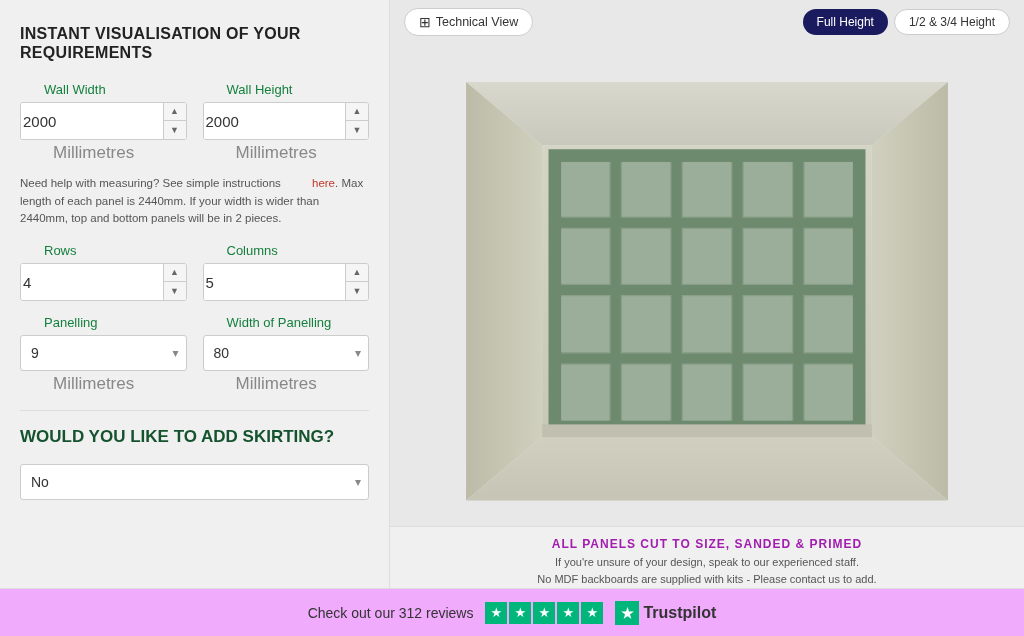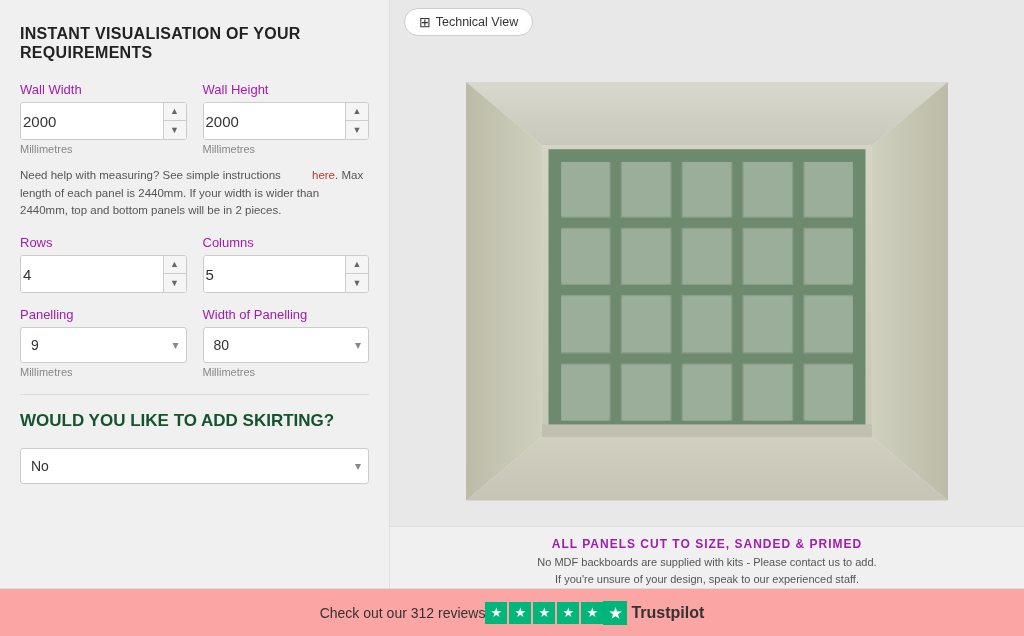--- a/index.html
+++ b/index.html
@@ -44,22 +44,23 @@
       gap: 16px;
       margin-bottom: 4px;
     }
 
     .field-group {
       flex: 1;
     }
 
     .field-label {
       font-size: 13px;
-      color: #a21caf;
+      color: #15803d;
       margin-bottom: 5px;
+      margin-left: 24px;
     }
 
     .number-input-wrapper {
       display: flex;
       border: 1px solid #ccc;
       background: white;
       border-radius: 3px;
       overflow: hidden;
     }
 
@@ -92,24 +93,25 @@
       align-items: center;
       justify-content: center;
       line-height: 1;
     }
 
     .spinner-btn:first-child {
       border-bottom: 1px solid #ccc;
     }
 
     .unit-label {
-      font-size: 11px;
+      font-size: 17px;
       color: #888;
       margin-top: 3px;
       margin-bottom: 8px;
+      margin-left: 33px;
     }
 
     .help-text {
       font-size: 11.5px;
       color: #555;
       margin-bottom: 16px;
       line-height: 1.5;
     }
 
     .help-text a {
@@ -247,26 +249,26 @@
     }
 
     .bottom-info-text {
       font-size: 11px;
       color: #555;
       line-height: 1.6;
     }
 
     
     .footer {
-      background: #fca5a5;
+      background: #f0abfc;
       padding: 2px 20px;
       display: flex;
       align-items: center;
       justify-content: center;
-      gap: 0;
+      gap: 12px;
       border-top: 1px solid #ddd;
       height: 48px;
     }
 
     .footer-text {
       font-size: 14px;
       color: #333;
     }
 
     .trustpilot-stars {
@@ -418,20 +420,24 @@
     <div style="height:8px"></div>
   </div>
 
   <div class="right-panel">
 
     <div class="view-toolbar">
       <button class="technical-view-btn">
         <span style="font-size:14px;">⊞</span>
         <span>Technical View</span>
       </button>
+      <div class="view-toggle-group">
+        <button class="toggle-btn active">Full Height</button>
+        <button class="toggle-btn inactive">1/2 &amp; 3/4 Height</button>
+      </div>
     </div>
 
     <div class="room-container">
       <svg class="room-svg" viewBox="0 0 500 380" xmlns="http://www.w3.org/2000/svg">
 
         <defs>
           <linearGradient id="ceilGrad" x1="0" y1="0" x2="0" y2="1">
             <stop offset="0%" stop-color="#d8d8cc"></stop>
             <stop offset="100%" stop-color="#c8c8bc"></stop>
           </linearGradient>
@@ -499,22 +505,22 @@
         <rect x="231" y="253" width="38" height="44" fill="#9aae9a" rx="1"></rect>
         <rect x="279" y="253" width="38" height="44" fill="#9aae9a" rx="1"></rect>
         <rect x="327" y="253" width="38" height="44" fill="#9aae9a" rx="1"></rect>
 
         <rect x="120" y="300" width="260" height="10" fill="#c0bfb0"></rect>
       </svg>
     </div>
 
     <div class="bottom-info">
       <div class="bottom-info-title">ALL PANELS CUT TO SIZE, SANDED &amp; PRIMED</div>
+      <div class="bottom-info-text">If you're unsure of your design, speak to our experienced staff.</div>
       <div class="bottom-info-text">No MDF backboards are supplied with kits - Please contact us to add.</div>
-      <div class="bottom-info-text">If you're unsure of your design, speak to our experienced staff.</div>
     </div>
   </div>
 </div>
 
 <div class="footer">
   <span class="footer-text">Check out our 312 reviews</span>
   <div class="trustpilot-stars">
     <div class="star">★</div>
     <div class="star">★</div>
     <div class="star">★</div>

